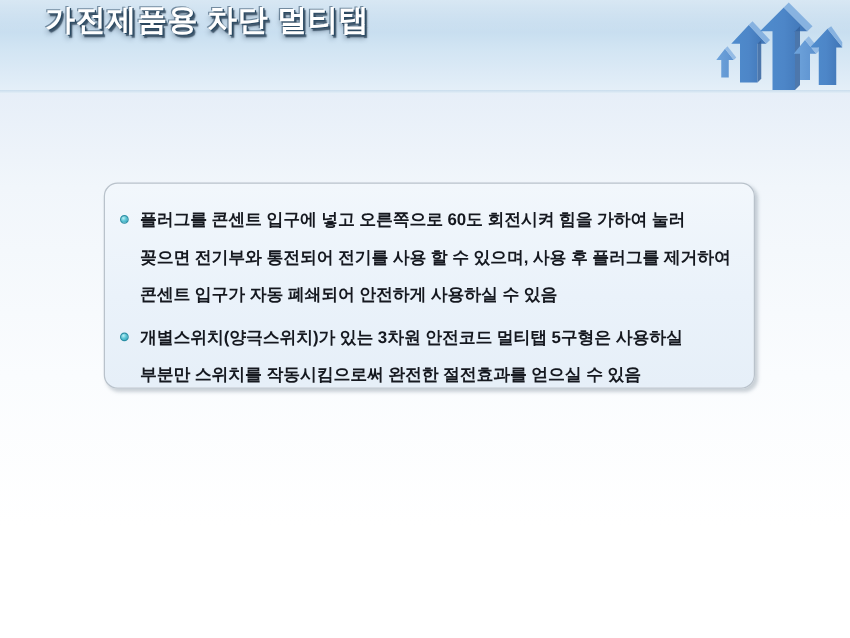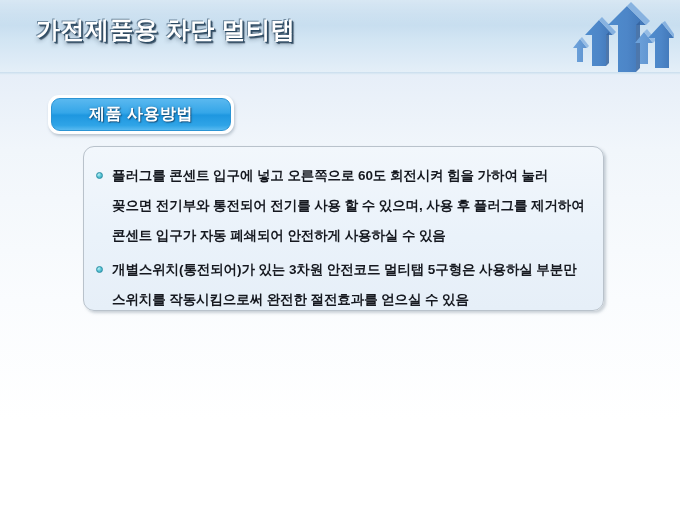--- a/index.html
+++ b/index.html
@@ -53,21 +53,21 @@
     top: 0;
     width: 680px;
     height: 26px;
     background: linear-gradient(to bottom, rgba(255,255,255,0.45), rgba(255,255,255,0));
     pointer-events: none;
   }
 
   .slide-title {
     position: absolute;
     left: 36px;
-    top: 14px;
+    top: 0;
     font-size: 24px;
     font-weight: bold;
     color: #ffffff;
     letter-spacing: 0.5px;
     text-shadow:
        1px  1px 0 #2b4a63,
        2px  2px 1px rgba(25,48,70,0.75),
       -1px -1px 0 rgba(40,70,95,0.55),
        0   3px 4px rgba(20,40,60,0.35);
     white-space: nowrap;
@@ -210,32 +210,27 @@
         <polygon points="74,32 83,43 86,40 77,29" fill="#8ab4e2" opacity="0.85"></polygon>
       </g>
 
       <g>
         <polygon points="85,68 85,38 78,38 92,23 104,38 99,38 99,68" fill="url(#af)"></polygon>
         <polygon points="92,23 104,38 104,34 95,21" fill="#7fadde" opacity="0.9"></polygon>
       </g>
     </svg>
   </div>
 
-  <div class="section-btn">
-    <div class="section-btn-inner">
-      <span class="section-btn-label">제품 사용방법</span>
-    </div>
-  </div>
 
   <div class="content-box">
     <ul class="bullet-list">
       <li class="bullet-item">
         <span class="bullet-dot"></span>
         <span>플러그를 콘센트 입구에 넣고 오른쪽으로 60도 회전시켜 힘을 가하여 눌러 꽂으면 전기부와 통전되어 전기를 사용 할 수 있으며, 사용 후 플러그를 제거하여 콘센트 입구가 자동 폐쇄되어 안전하게 사용하실 수 있음</span>
       </li>
       <li class="bullet-item">
         <span class="bullet-dot"></span>
-        <span>개별스위치(통전되어)가 있는 3차원 안전코드 멀티탭 5구형은 사용하실 부분만 스위치를 작동시킴으로써 완전한 절전효과를 얻으실 수 있음</span>
+        <span>개별스위치(양극스위치)가 있는 3차원 안전코드 멀티탭 5구형은 사용하실 부분만 스위치를 작동시킴으로써 완전한 절전효과를 얻으실 수 있음</span>
       </li>
     </ul>
   </div>
 
 </div>
 
 </body></html>

